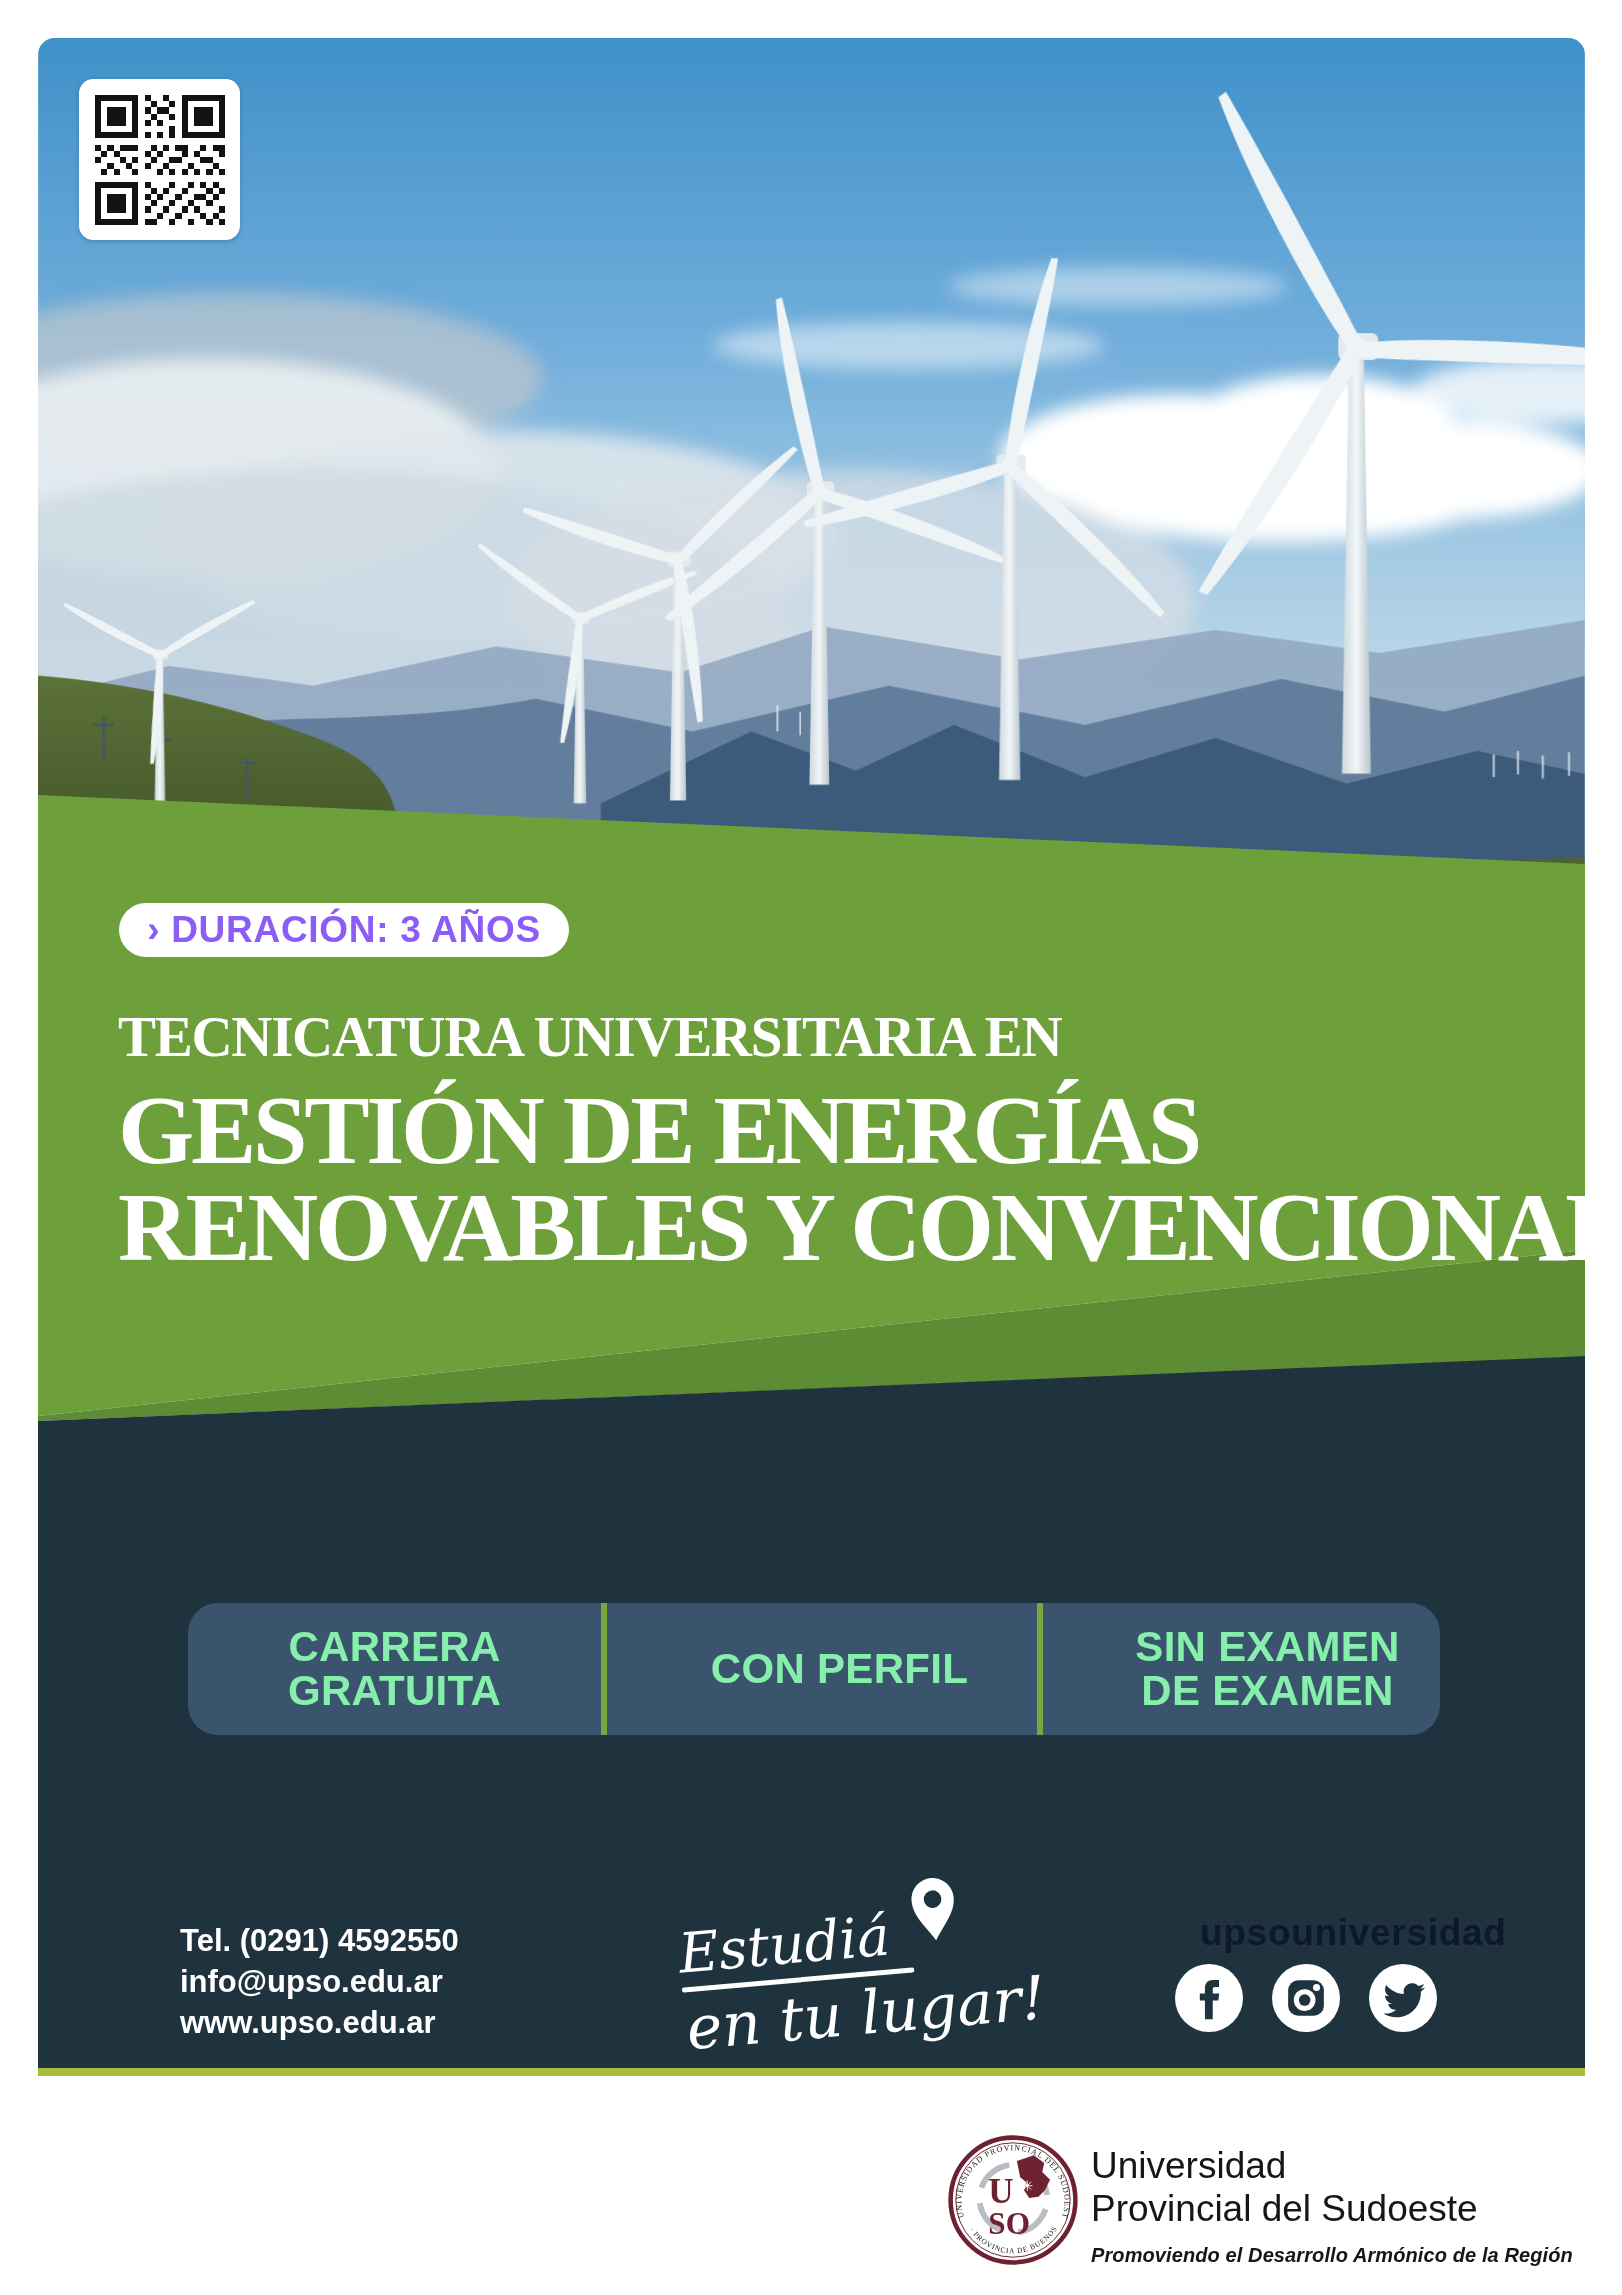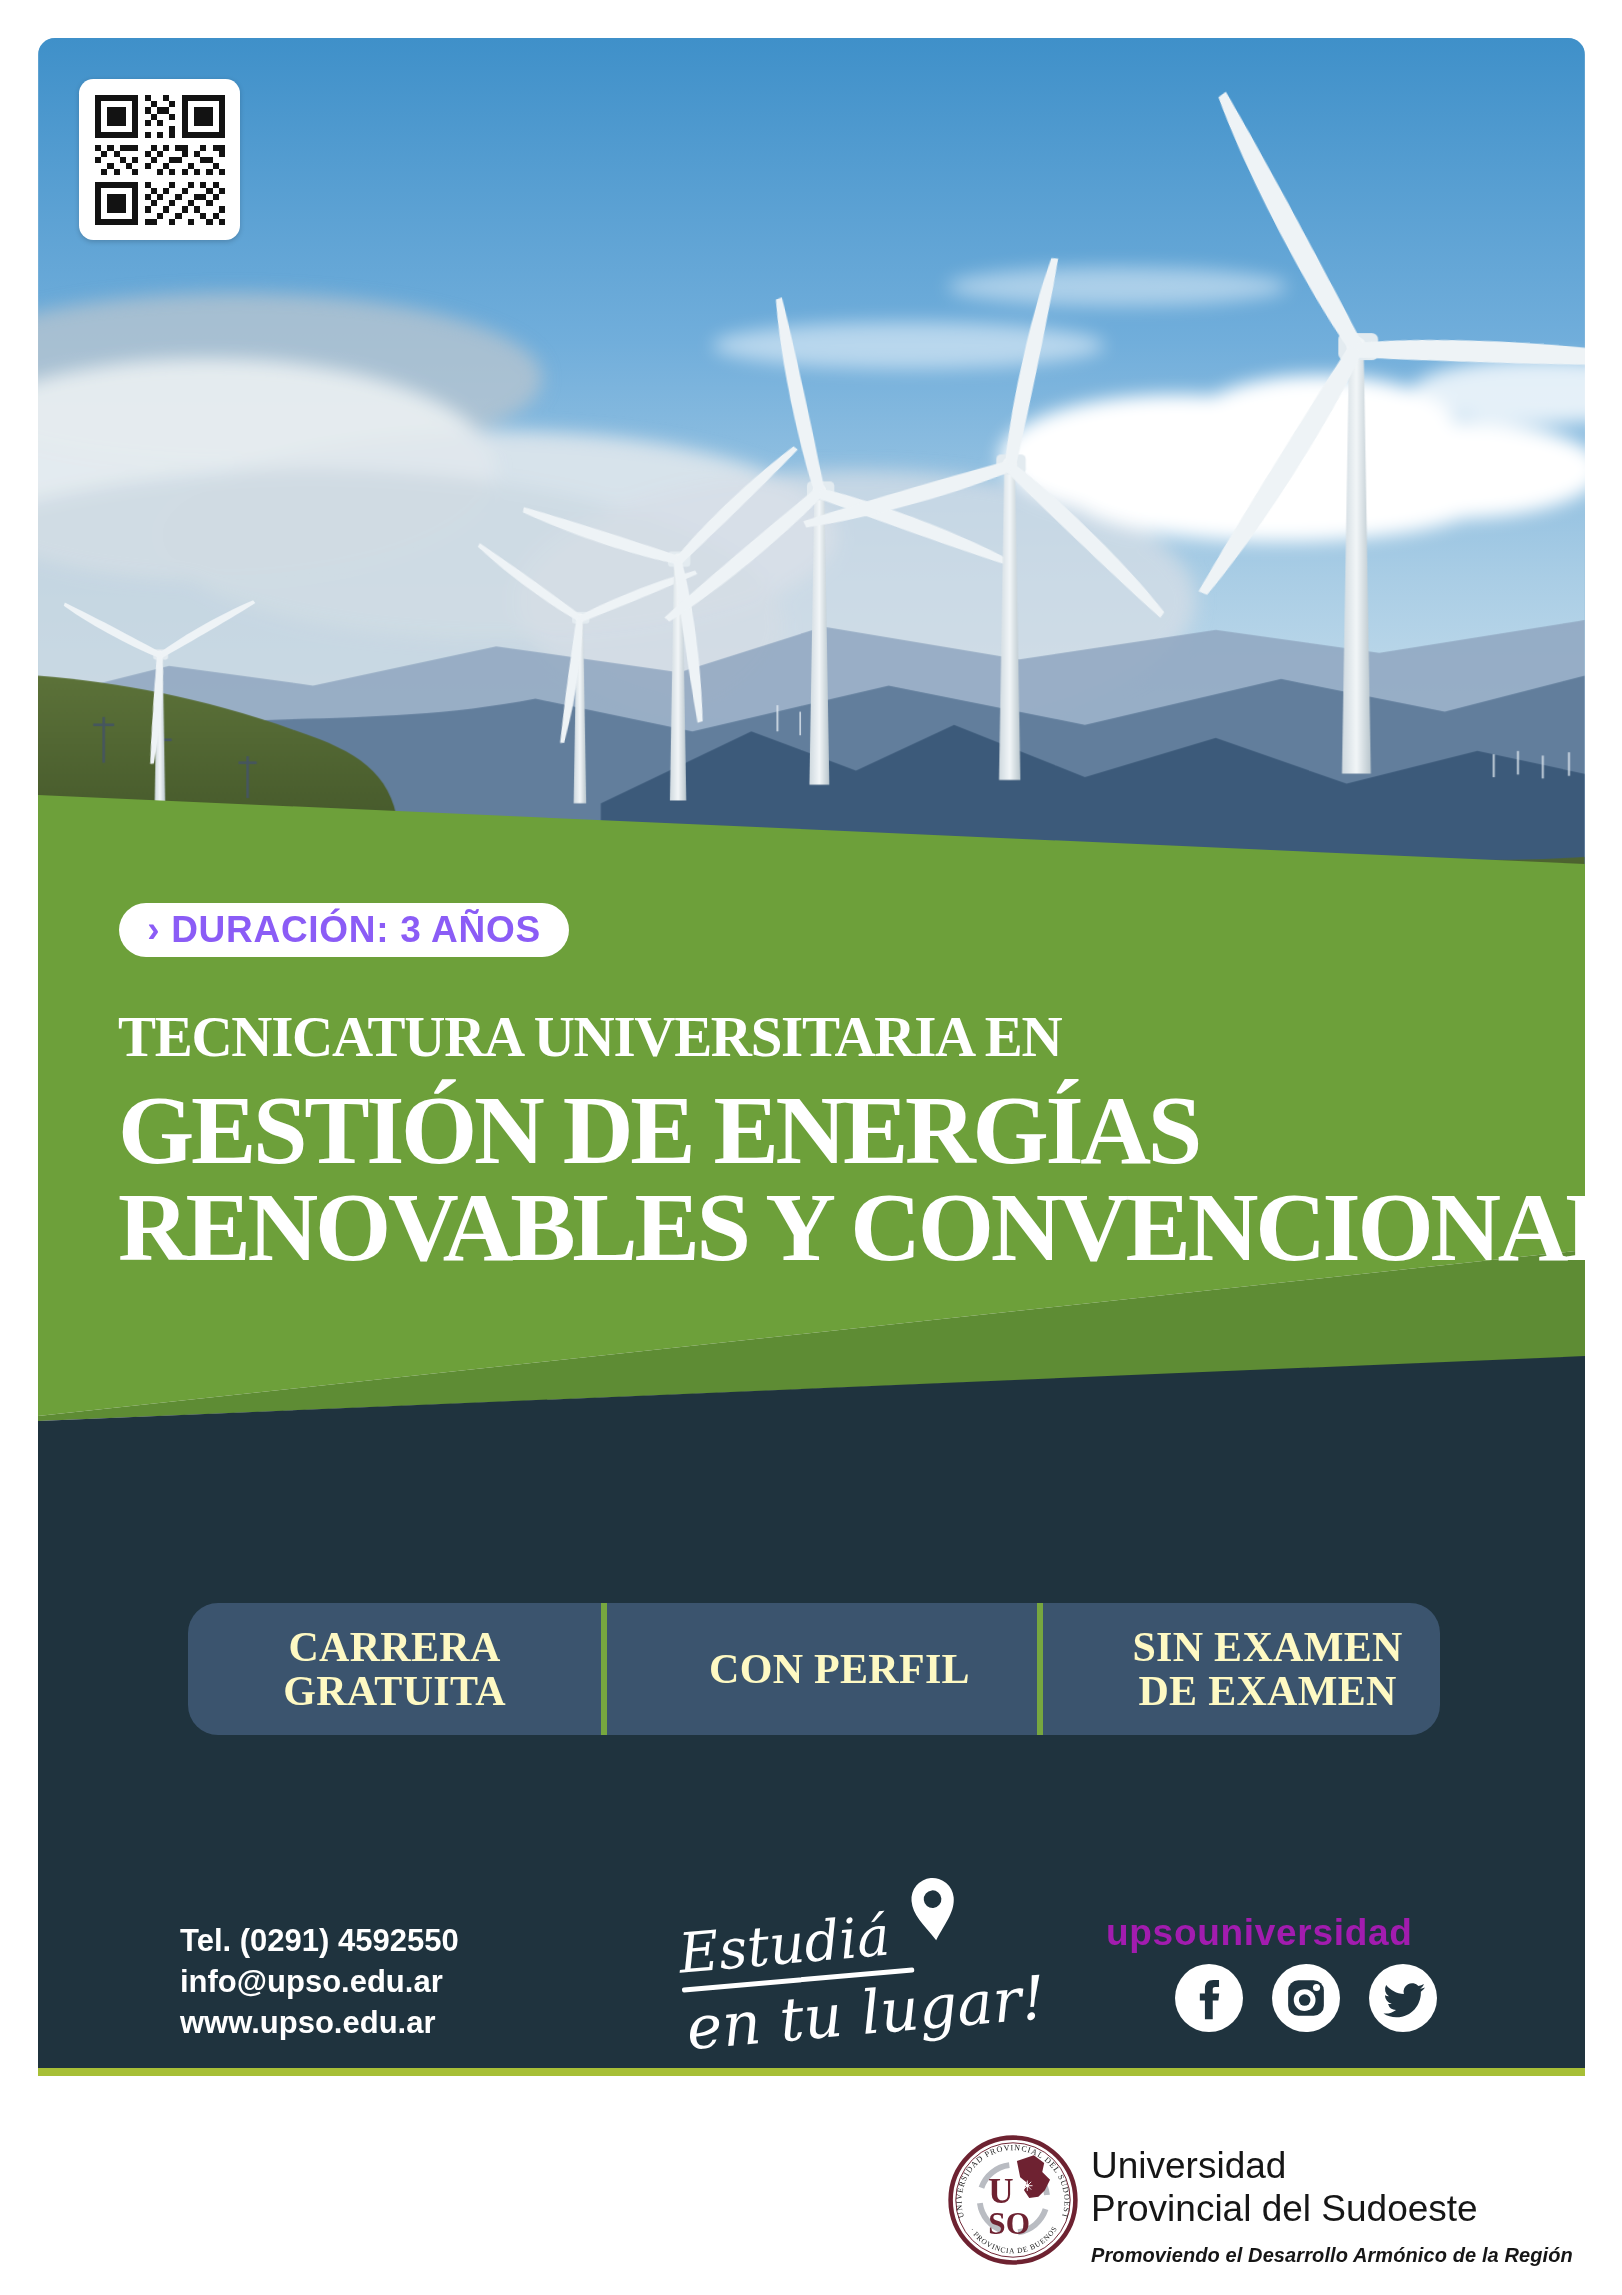--- a/index.html
+++ b/index.html
@@ -28,34 +28,34 @@
   .title{left:118px;color:#ffffff;font-family:"Liberation Serif","DejaVu Serif",serif;font-weight:bold;white-space:nowrap;}
   #title-small{top:1004px;font-size:57px;letter-spacing:-1.3px;}
   #title-big1{top:1074px;font-size:98px;letter-spacing:-3.3px;}
   #title-big2{top:1171px;font-size:98px;letter-spacing:-3.3px;}
 
   
   #features{left:188px;top:1603px;width:1252px;height:132px;background:#3b546e;border-radius:30px;}
   .feat-divider{position:absolute;top:0;width:5.9px;height:132px;background:#77a73f;}
   #feat-div-1{left:413px;} #feat-div-2{left:849px;}
   .feat-cell{position:absolute;top:0;height:132px;display:flex;flex-direction:column;justify-content:center;
-    text-align:center;color:#fef9c3;font-family:Liberation Serif, serif;font-weight:bold;
+    text-align:center;color:#86efac;font-family:Liberation Sans, sans-serif;font-weight:bold;
     font-size:42px;line-height:44px;letter-spacing:0.3px;}
   #feat-cell-0{left:0;width:413px;} #feat-cell-1{left:436px;width:431px;} #feat-cell-2{left:855px;width:397px;padding-left:26px;}
 
   
   #contact{left:180px;top:1920px;color:#ffffff;font-weight:bold;font-size:31px;line-height:41px;white-space:nowrap;}
   #slogan{left:674px;top:1898px;width:301px;color:#ffffff;transform:rotate(-5deg);transform-origin:left top;
     font-family:"DejaVu Serif","Liberation Serif",serif;font-style:italic;}
   #slogan-row1{display:flex;align-items:flex-end;gap:22px;}
   #slogan-part1{font-size:55px;line-height:55px;}
   #slogan-underline{width:233px;height:4.6px;background:#ffffff;margin-top:6.5px;border-radius:2px;}
   #slogan-part2{font-size:60px;line-height:63px;margin-top:5.2px;margin-left:1.3px;white-space:nowrap;}
   #pin{width:47px;height:68px;margin-bottom:15.7px;}
-  #social-handle{left:1106px;top:1912px;color:#a21caf;font-weight:bold;font-size:37px;letter-spacing:0.7px;}
+  #social-handle{left:1200px;top:1912px;color:#0f172a;font-weight:bold;font-size:37px;letter-spacing:0.7px;}
   #social-icons{left:1175px;top:1964px;display:flex;gap:29px;}
   .soc{width:68px;height:68px;}
 
   
   #seal{left:948px;top:2135px;width:130px;height:130px;}
   #footer-org{left:1091px;top:2144px;color:#161616;}
   #org-1{font-size:37px;line-height:43px;}
   #org-2{font-size:37px;line-height:43px;}
   #org-tag{font-size:20px;font-weight:bold;font-style:italic;margin-top:14.4px;letter-spacing:0.1px;}
 </style>

